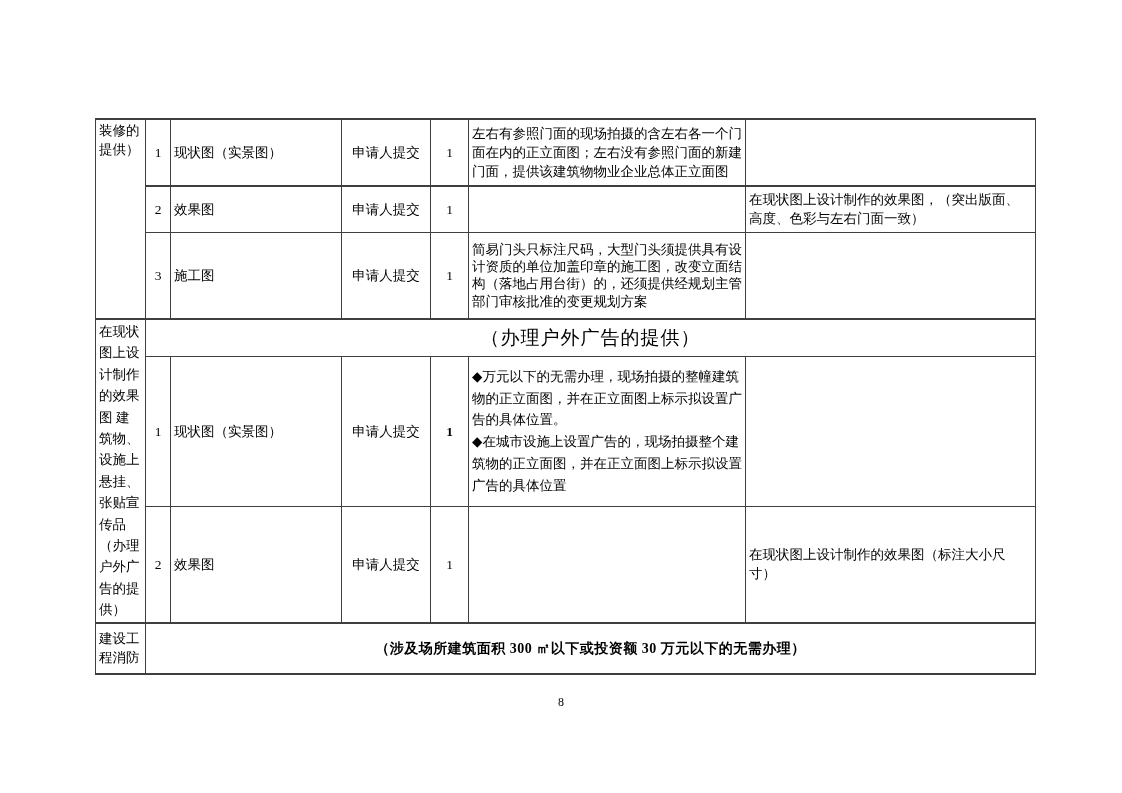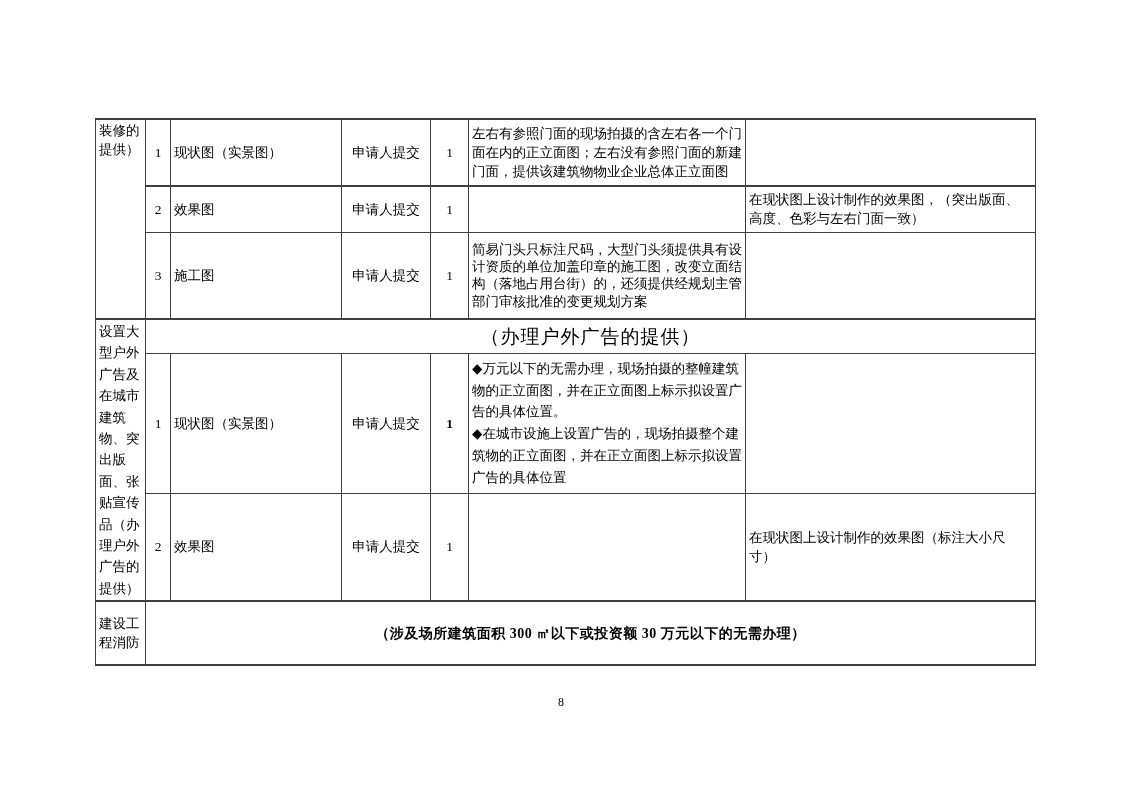--- a/index.html
+++ b/index.html
@@ -83,42 +83,42 @@
     <tr style="height:87px">
       <td class="center bb2">3</td>
       <td class="bb2">施工图</td>
       <td class="center bb2">申请人提交</td>
       <td class="center bb2">1</td>
       <td class="lh-tight bb2">简易门头只标注尺码，大型门头须提供具有设计资质的单位加盖印章的施工图，改变立面结构（落地占用台街）的，还须提供经规划主管部门审核批准的变更规划方案</td>
       <td class="bb2"></td>
     </tr>
 
     <tr style="height:34px">
-      <td rowspan="3" class="cat cat-s2 bb2">设置大型户外广告及在城市 建筑物、突出版面、张贴宣传品（办理户外广告的提供）</td>
+      <td rowspan="3" class="cat cat-s2 bb2">在现状图上设计制作的效果图 建筑物、设施上悬挂、张贴宣传品（办理户外广告的提供）</td>
       <td colspan="6" class="section-banner">（办理户外广告的提供）</td>
     </tr>
     <tr style="height:138px">
       <td class="center">1</td>
       <td>现状图（实景图）</td>
       <td class="center">申请人提交</td>
       <td class="center bold">1</td>
       <td class="lh-loose">◆万元以下的无需办理，现场拍摄的整幢建筑物的正立面图，并在正立面图上标示拟设置广告的具体位置。
 ◆在城市设施上设置广告的，现场拍摄整个建筑物的正立面图，并在正立面图上标示拟设置广告的具体位置</td>
       <td></td>
     </tr>
     <tr style="height:107px">
       <td class="center bb2">2</td>
       <td class="bb2">效果图</td>
       <td class="center bb2">申请人提交</td>
       <td class="center bb2">1</td>
       <td class="bb2"></td>
       <td class="bb2">在现状图上设计制作的效果图（标注大小尺寸）</td>
     </tr>
 
-    <tr style="height:64px">
+    <tr style="height:51px">
       <td class="cat bb2">建设工程消防</td>
       <td colspan="6" class="note-banner bb2">（涉及场所建筑面积 300 ㎡以下或投资额 30 万元以下的无需办理）</td>
     </tr>
   </tbody>
     </table>
 
   <div class="page-number">8</div>
 </div>
 
 </body></html>

